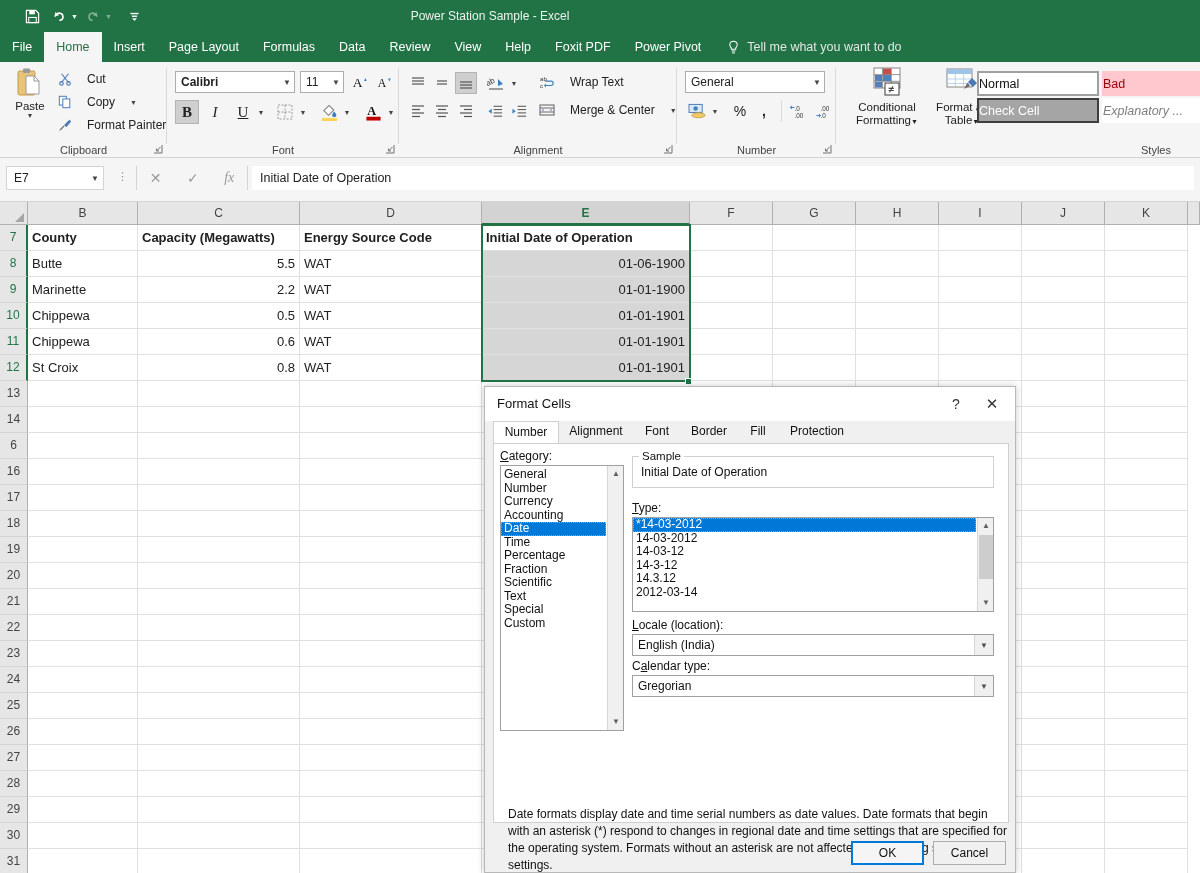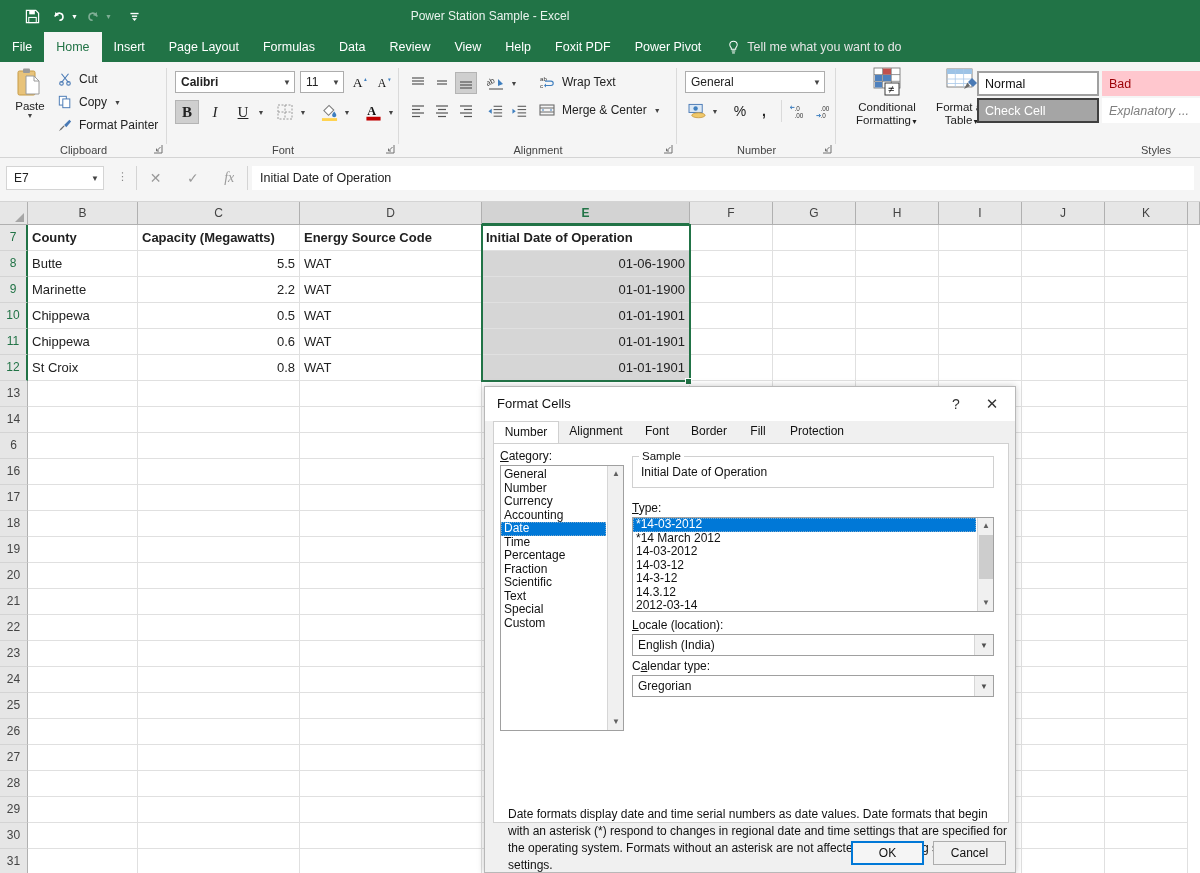--- a/index.html
+++ b/index.html
@@ -53,38 +53,38 @@
     font-size:11px; color:#444; 
   }
   .rgroup-sep { position:absolute; top:6px; width:1px; height:76px; background:#dadada; }
   .dlg-launch { position:absolute; bottom:3px; right:3px; width:11px; height:11px; color:#707070; font-size:10px;}
 
   
   .paste-btn { position:absolute; left:8px; top:5px; width:44px; text-align:center; }
   .clip-icon { width:28px; height:32px; margin:0 auto; position:relative; }
   .paste-label { font-size:11.5px; color:#222; margin-top:1px; }
   .paste-caret { font-size:7px; color:#444; }
-  .clip-item { position:absolute; display:flex; align-items:center; gap:7px; font-size:12px; color:#222; }
+  .clip-item { position:absolute; display:flex; align-items:center; gap:15px; font-size:12px; color:#222; }
 
   
   .combo {
     position:absolute; background:#ffffff; border:1px solid #adadad;
     display:flex; align-items:center; padding:0 3px 0 5px; font-size:12px; color:#222;
   }
   .combo .cval { flex:1; overflow:hidden; white-space:nowrap; }
   .combo .ccaret { font-size:8px; color:#444; padding-left:3px; }
   .ico-btn {
     position:absolute; display:flex; align-items:center; justify-content:center;
     font-size:13px; color:#222;
   }
   .ico-btn.pressed { background:#cfcfcf; border:1px solid #b4b4b4; }
 
   
   .stylebox {
-    position:absolute; display:flex; align-items:center; padding-left:6px;
+    position:absolute; display:flex; align-items:center; 
     font-size:12.5px; border:1px solid #d0d0d0; white-space:nowrap; overflow:hidden;
   }
 
   
   .fbar {
     position:absolute; left:0; top:158px; width:1200px; height:44px;
     background:#f5f5f5; border-bottom:1px solid #d4d4d4;
   }
   .namebox {
     position:absolute; left:6px; top:8px; width:98px; height:24px;
@@ -958,21 +958,20 @@
       <span class="groupbox-cap">Sample</span>
       <div style="position:absolute; left:8px; top:8px; font-size:12px; color:#111;">Initial Date of Operation</div>
     </div>
 
     <div class="lbl" style="left:138px; top:57px;">
       <u>T</u><span>ype:</span>
     </div>
     <div class="listbox" style="left:138px; top:73px; width:362px; height:95px;">
       <div style="padding-right:17px;" id="typelist">
           <div class="lb-item sel" style="height: 13.5px; line-height: 13.5px;">*14-03-2012</div>
-          <div class="lb-item" style="height: 13.5px; line-height: 13.5px;">*14 March 2012</div>
           <div class="lb-item" style="height: 13.5px; line-height: 13.5px;">14-03-2012</div>
           <div class="lb-item" style="height: 13.5px; line-height: 13.5px;">14-03-12</div>
           <div class="lb-item" style="height: 13.5px; line-height: 13.5px;">14-3-12</div>
           <div class="lb-item" style="height: 13.5px; line-height: 13.5px;">14.3.12</div>
           <div class="lb-item" style="height: 13.5px; line-height: 13.5px;">2012-03-14</div>
         </div>
       <div class="lb-scroll">
         <div class="lb-arrow" style="top:0;">▲</div>
         <div class="lb-thumb" style="top:17px; height:44px;"></div>
         <div class="lb-arrow" style="bottom:0;">▼</div>

